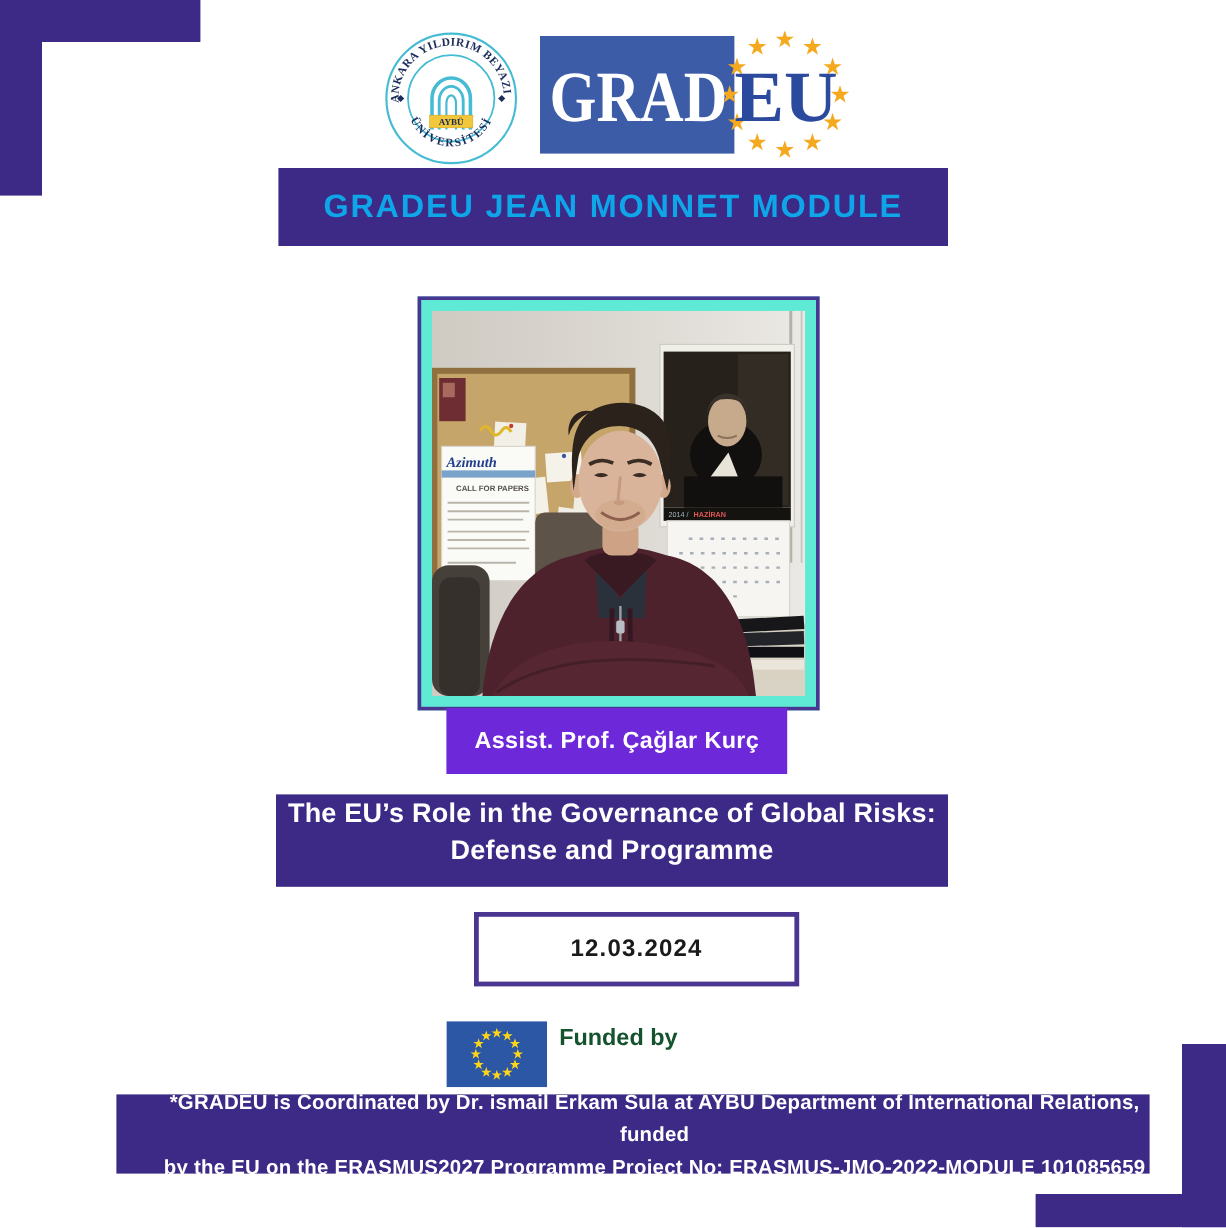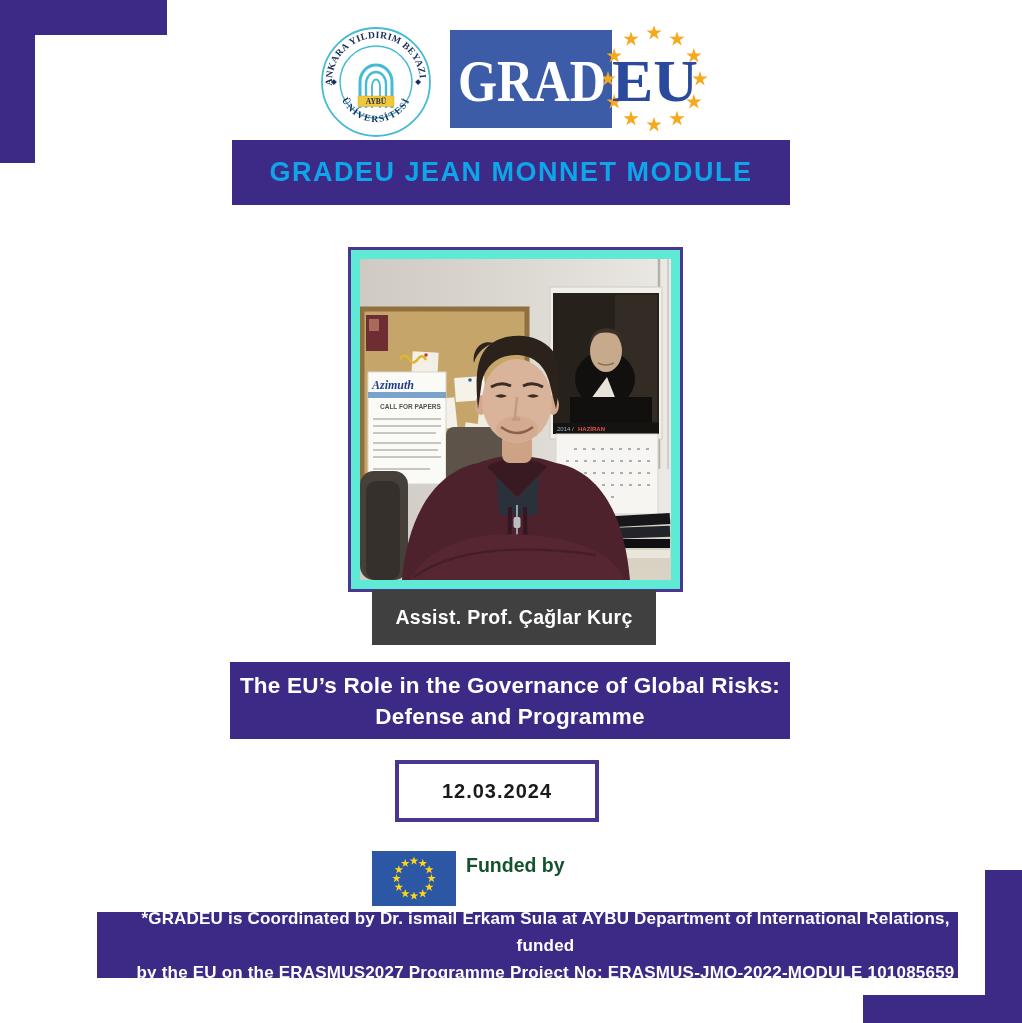--- a/index.html
+++ b/index.html
@@ -14,28 +14,28 @@
   .aybu-logo{position:absolute;left:320px;top:26px;width:112px;height:112px;}
   .gradeu-logo{position:absolute;left:450px;top:26px;width:258px;height:106px;}
 
   .banner-main{position:absolute;left:232px;top:140px;width:558px;height:65px;background:#3C2A86;
     color:#0ea5e9;font-weight:bold;font-size:27px;letter-spacing:1.5px;text-align:center;line-height:65px;}
 
   .photo-frame{position:absolute;left:348px;top:247px;width:335px;height:345px;
     border:3px solid #4A3591;background:#5eead4;box-sizing:border-box;}
   .photo-frame svg{position:absolute;left:9px;top:9px;}
 
-  .name-plate{position:absolute;left:372px;top:590px;width:284px;height:55px;background:#404040;
+  .name-plate{position:absolute;left:372px;top:590px;width:284px;height:55px;background:#6d28d9;
     color:#fff;font-weight:bold;font-size:19.5px;text-align:center;line-height:55px;letter-spacing:.3px;}
 
   .banner-title{position:absolute;left:230px;top:662px;width:560px;height:77px;background:#3C2A86;
     color:#fff;font-weight:bold;font-size:22.5px;text-align:center;line-height:31px;
-    display:flex;flex-direction:column;justify-content:center;letter-spacing:.2px;}
-
-  .date-box{position:absolute;left:395px;top:760px;width:204px;height:62px;background:#fff;
+    display:flex;flex-direction:column;letter-spacing:.2px;}
+
+  .date-box{position:absolute;left:395px;top:760px;width:271px;height:62px;background:#fff;
     border:4px solid #4A3591;box-sizing:border-box;color:#1a1a1a;font-weight:bold;font-size:20px;
     text-align:center;line-height:26px;display:flex;flex-direction:column;justify-content:center;letter-spacing:1px;}
 
   .eu-flag{position:absolute;left:372px;top:851px;width:84px;height:55px;}
   .funded-text{position:absolute;left:466px;top:853px;color:#14532d;font-weight:bold;
     font-size:19.5px;line-height:25px;text-align:left;}
 
   .footer-banner{position:absolute;left:97px;top:912px;width:825px;height:66px;background:#3C2A86;
     color:#fff;font-weight:bold;font-size:17px;line-height:27px;text-align:center;
     display:flex;flex-direction:column;justify-content:center;letter-spacing:.2px;padding-left:36px;}

